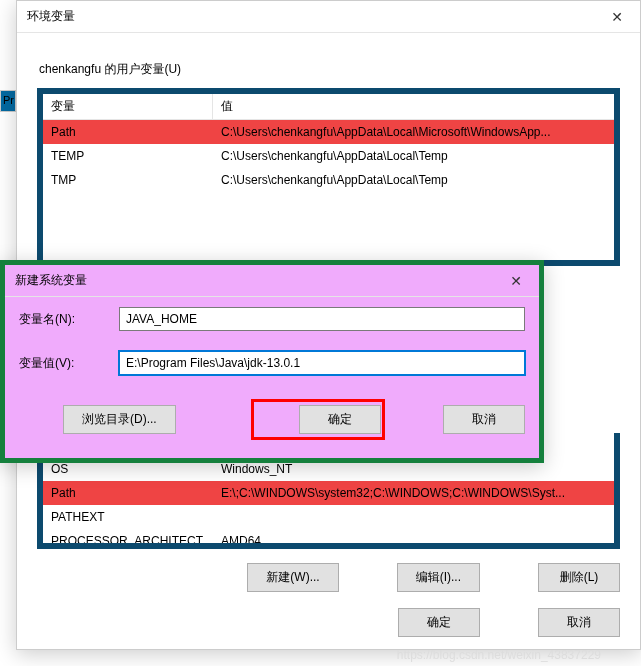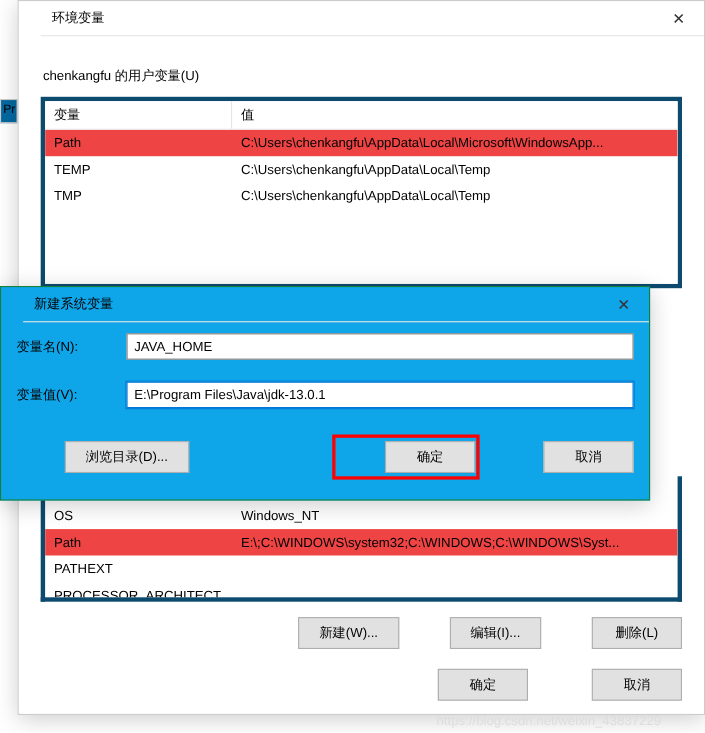--- a/index.html
+++ b/index.html
@@ -1,37 +1,37 @@
 <!DOCTYPE html>
 <html><head>
 <meta charset="utf-8">
 <style>
 * { box-sizing: border-box; margin: 0; padding: 0; }
 body { font-family: "Microsoft YaHei", "Segoe UI", sans-serif; font-size: 12px; background: #fff; color: #000; width: 641px; height: 666px; position: relative; overflow: hidden; }
 .dialog { position: absolute; background: #fff; border: 1px solid #ccc; box-shadow: 0 4px 20px rgba(0,0,0,0.2); }
 .env-dialog { left: 16px; top: 0; width: 625px; height: 650px; }
-.titlebar { display: flex; justify-content: space-between; align-items: center; height: 32px; padding: 0 0 0 10px; border-bottom: 1px solid #e5e5e5; margin-left: 20px; }
+.titlebar { display: flex; justify-content: space-between; align-items: center; height: 32px; padding: 0 0 0 10px; border-bottom: 1px solid #e5e5e5; }
 .titlebar-text { font-size: 12px; }
 .close-btn { width: 46px; height: 32px; display: flex; align-items: center; justify-content: center; cursor: pointer; font-size: 14px; color: #333; }
 .content { padding: 20px 20px 10px 20px; }
 .section-label { margin: 8px 0 10px 2px; font-size: 12px; }
-.table { border: 4px solid #0c4a6e; width: 100%; }
+.table { border: 6px solid #0c4a6e; width: 100%; }
 .table-header { display: flex; background: #fff; border-bottom: 1px solid #e5e5e5; }
 .th { padding: 4px 8px; font-size: 12px; }
 .th-var { width: 170px; border-right: 1px solid #e5e5e5; }
 .th-val { flex: 1; }
 .table-body { height: 140px; overflow: hidden; background: #fff; }
 .tr { display: flex; padding: 3px 0; }
 .tr.sel { background: #ef4444; }
 .td { padding: 2px 8px; font-size: 12px; white-space: nowrap; overflow: hidden; }
 .td-var { width: 170px; }
 .td-val { flex: 1; }
 .btn { padding: 5px 18px; font-size: 12px; background: #e1e1e1; border: 1px solid #adadad; cursor: pointer; min-width: 82px; margin-left: 44px; }
-.btn-row { display: flex; justify-content: flex-end; gap: 2px; padding: 14px 0 0 0; }
-.new-sys-dialog { left: 0; top: 260px; width: 591px; background: #0ea5e9; border: 1px solid #15803d; }
+.btn-row { display: flex; justify-content: flex-end; gap: 14px; padding: 14px 0 0 0; }
+.new-sys-dialog { left: 0; top: 260px; width: 544px; background: #f0abfc; border: 5px solid #15803d; }
 .form-row { display: flex; align-items: center; padding: 10px 14px; gap: 10px; }
 .form-label { width: 90px; font-size: 12px; }
 .form-input { flex: 1; padding: 4px 6px; font-size: 12px; border: 1px solid #7a7a7a; height: 24px; }
 .form-input.focused { border: 1px solid #0078d7; outline: 1px solid #0078d7; }
 .dialog-btns { display: flex; gap: 14px; padding: 14px 14px 18px 14px; align-items: center; }
 .dialog-btns .spacer { flex: 1; }
 .red-box { border: 3px solid #f00; padding: 3px 1px; }
 .sys-table-body { height: 110px; overflow: hidden; }
 .left-frag { position: absolute; left: 0; top: 90px; width: 16px; height: 22px; border: 1px solid #ccc; background: #0369a1; font-size: 11px; padding: 3px 2px; }
 .bottom-btns { position: absolute; bottom: 12px; right: 20px; display: flex; gap: 14px; }
@@ -84,20 +84,21 @@
         </div>
         <div class="tr sel">
           <div class="td td-var">Path</div>
           <div class="td td-val">E:\;C:\WINDOWS\system32;C:\WINDOWS;C:\WINDOWS\Syst...</div>
         </div>
         <div class="tr">
           <div class="td td-var">PATHEXT</div>
         </div>
         <div class="tr">
           <div class="td td-var">PROCESSOR_ARCHITECT...</div>
+          <div class="td td-val">AMD64</div>
         </div>
       </div>
     </div>
     <div class="btn-row">
       <button class="btn">新建(W)...</button>
       <button class="btn">编辑(I)...</button>
       <button class="btn">删除(L)</button>
     </div>
   </div>
 

